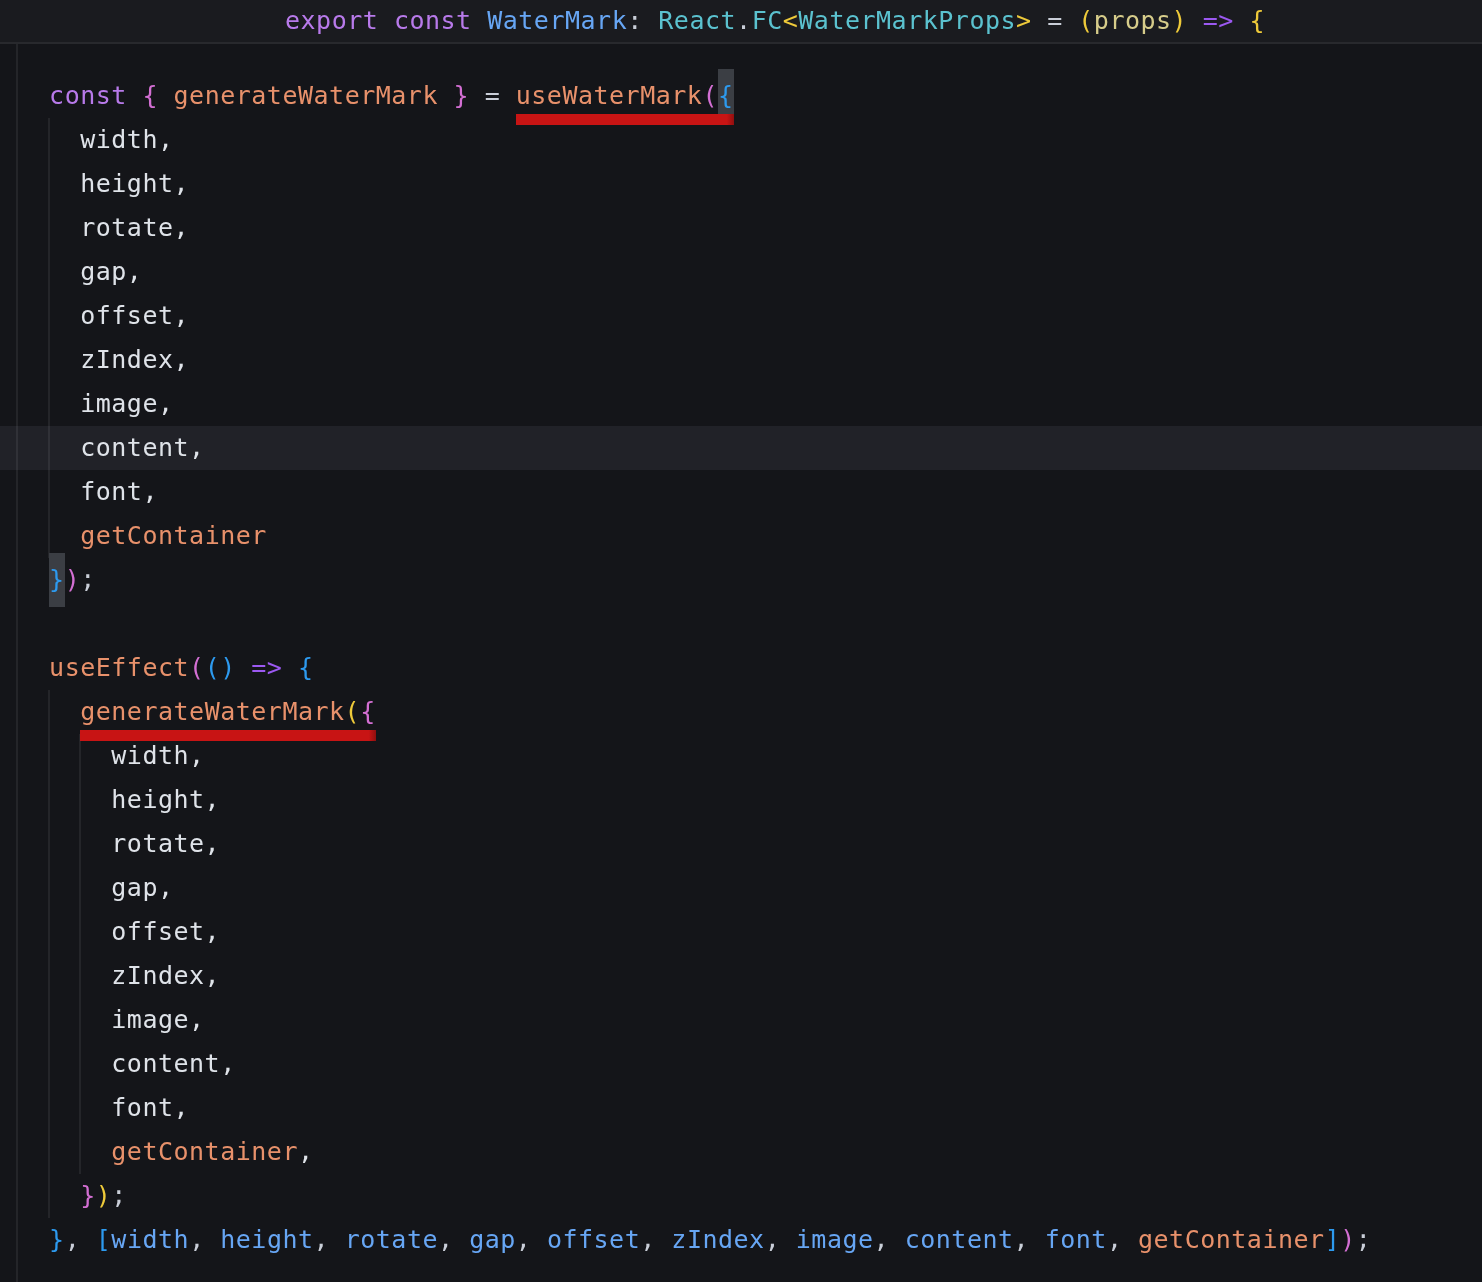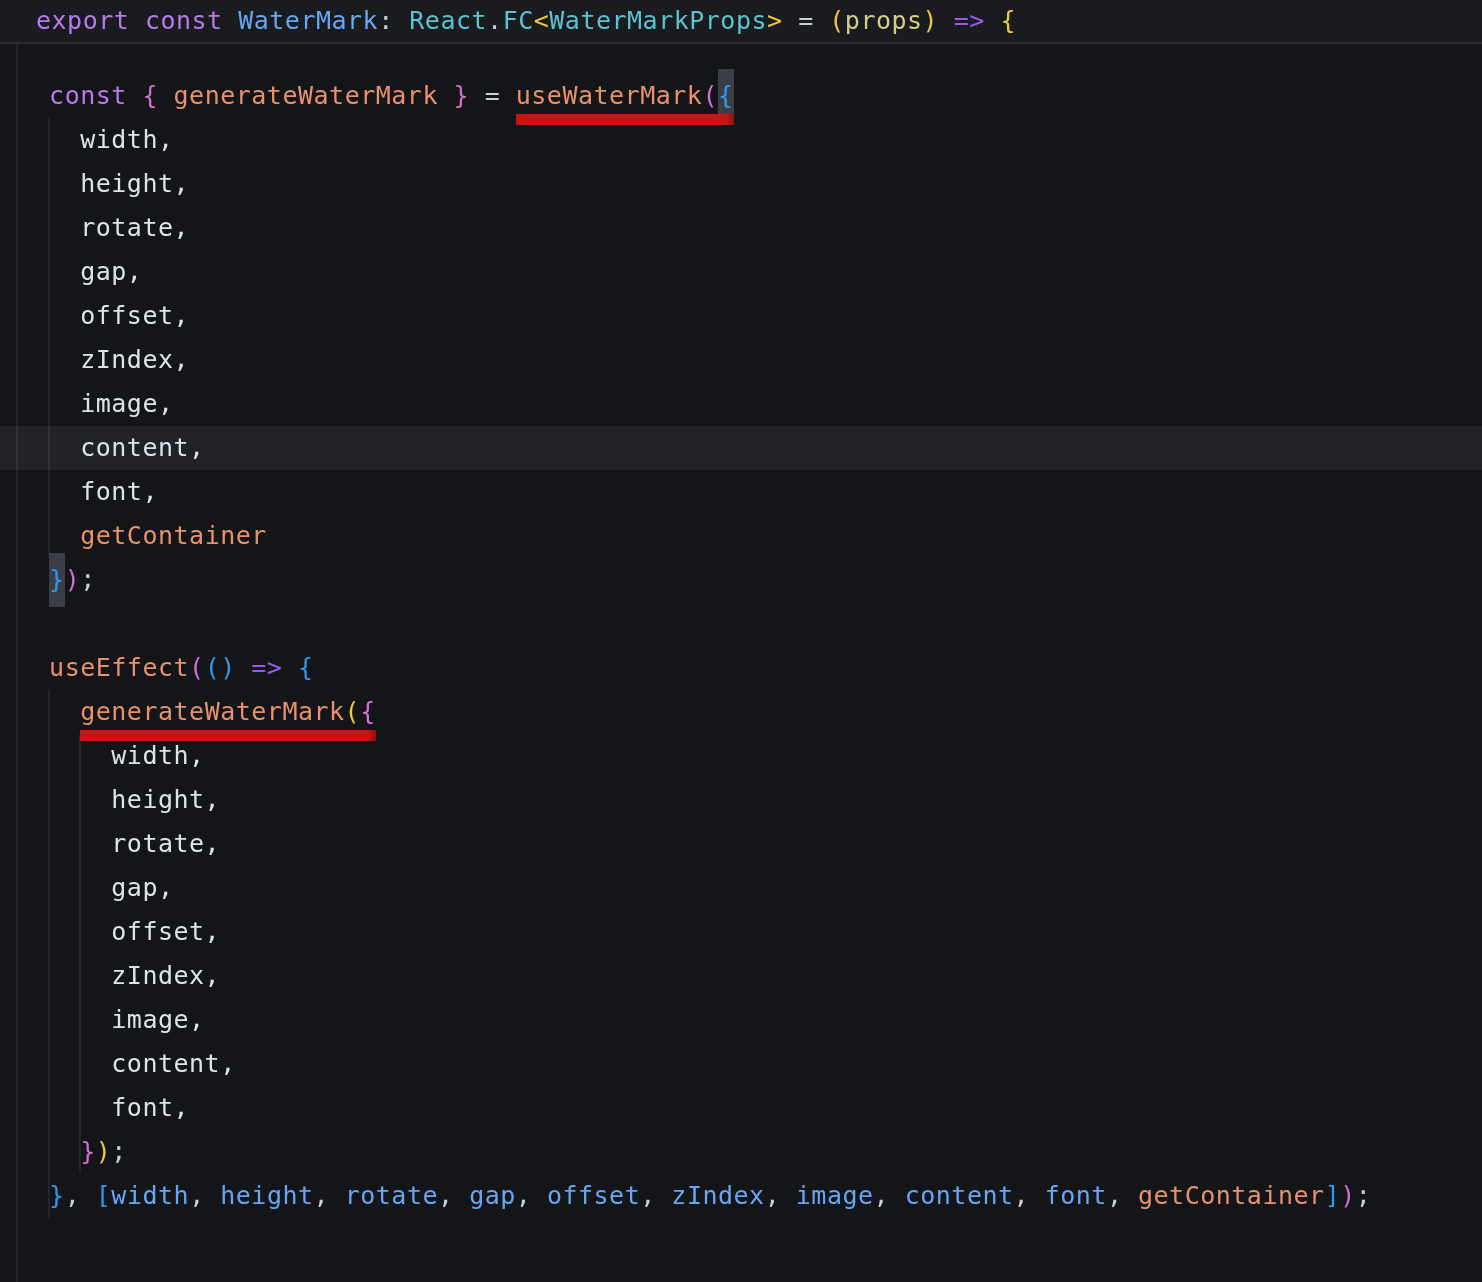--- a/index.html
+++ b/index.html
@@ -24,21 +24,21 @@
   
   .u::after{content:"";position:absolute;left:0;right:0;top:40px;height:11px;background:#c81414;z-index:6;}
   .ue::after{background:linear-gradient(90deg,#c81414 55%,#8f0f0f 100%);}
   
   .b{background:#3b3e44;box-shadow:0 5px 0 #3b3e44, 0 -5px 0 #3b3e44;}
   
   .sticky{
     position:absolute;top:0;left:0;right:0;height:42px;background:#1a1b1f;
     border-bottom:2px solid #28292d;z-index:8;
   }
-  .sticky .row{height:42px;line-height:42px;padding-left:18px;}
+  .sticky .row{height:42px;line-height:42px;padding-left:34px;text-align:center;}
   .sticky .row span{height:42px;line-height:42px;}
 </style>
 </head>
 <body>
 
 <div class="editor">
   <div class="hl" id="hl" style="top: 426px;"></div>
   <div class="guide g0"></div>
   <div class="guide g2a"></div>
   <div class="guide g2b"></div>
@@ -62,19 +62,20 @@
       <div class="row"><span style="color: rgb(223, 227, 233);">    </span><span class="u" style="color: rgb(232, 145, 107);">generateWaterMark</span><span class="u" style="color: rgb(238, 202, 58);">(</span><span class="u ue" style="color: rgb(211, 111, 211);">{</span></div>
       <div class="row"><span style="color: rgb(223, 227, 233);">      width,</span></div>
       <div class="row"><span style="color: rgb(223, 227, 233);">      height,</span></div>
       <div class="row"><span style="color: rgb(223, 227, 233);">      rotate,</span></div>
       <div class="row"><span style="color: rgb(223, 227, 233);">      gap,</span></div>
       <div class="row"><span style="color: rgb(223, 227, 233);">      offset,</span></div>
       <div class="row"><span style="color: rgb(223, 227, 233);">      zIndex,</span></div>
       <div class="row"><span style="color: rgb(223, 227, 233);">      image,</span></div>
       <div class="row"><span style="color: rgb(223, 227, 233);">      content,</span></div>
       <div class="row"><span style="color: rgb(223, 227, 233);">      font,</span></div>
+      <div class="row"><span style="color: rgb(223, 227, 233);">      </span><span style="color: rgb(232, 145, 107);">getContainer</span><span style="color: rgb(223, 227, 233);">,</span></div>
       <div class="row"><span style="color: rgb(223, 227, 233);">    </span><span style="color: rgb(211, 111, 211);">}</span><span style="color: rgb(238, 202, 58);">)</span><span style="color: rgb(201, 206, 216);">;</span></div>
       <div class="row"><span style="color: rgb(223, 227, 233);">  </span><span style="color: rgb(45, 154, 239);">}</span><span style="color: rgb(201, 206, 216);">,</span><span style="color: rgb(223, 227, 233);"> </span><span style="color: rgb(45, 154, 239);">[</span><span style="color: rgb(103, 166, 244);">width</span><span style="color: rgb(201, 206, 216);">,</span><span style="color: rgb(223, 227, 233);"> </span><span style="color: rgb(103, 166, 244);">height</span><span style="color: rgb(201, 206, 216);">,</span><span style="color: rgb(223, 227, 233);"> </span><span style="color: rgb(103, 166, 244);">rotate</span><span style="color: rgb(201, 206, 216);">,</span><span style="color: rgb(223, 227, 233);"> </span><span style="color: rgb(103, 166, 244);">gap</span><span style="color: rgb(201, 206, 216);">,</span><span style="color: rgb(223, 227, 233);"> </span><span style="color: rgb(103, 166, 244);">offset</span><span style="color: rgb(201, 206, 216);">,</span><span style="color: rgb(223, 227, 233);"> </span><span style="color: rgb(103, 166, 244);">zIndex</span><span style="color: rgb(201, 206, 216);">,</span><span style="color: rgb(223, 227, 233);"> </span><span style="color: rgb(103, 166, 244);">image</span><span style="color: rgb(201, 206, 216);">,</span><span style="color: rgb(223, 227, 233);"> </span><span style="color: rgb(103, 166, 244);">content</span><span style="color: rgb(201, 206, 216);">,</span><span style="color: rgb(223, 227, 233);"> </span><span style="color: rgb(103, 166, 244);">font</span><span style="color: rgb(201, 206, 216);">,</span><span style="color: rgb(223, 227, 233);"> </span><span style="color: rgb(232, 145, 107);">getContainer</span><span style="color: rgb(45, 154, 239);">]</span><span style="color: rgb(211, 111, 211);">)</span><span style="color: rgb(201, 206, 216);">;</span></div>
     </div>
   <div class="sticky">
     <div class="row" id="stickyrow"><div class="row" style="height: 42px;"><span style="color: rgb(184, 122, 234);">export</span><span style="color: rgb(223, 227, 233);"> </span><span style="color: rgb(184, 122, 234);">const</span><span style="color: rgb(223, 227, 233);"> </span><span style="color: rgb(103, 166, 244);">WaterMark</span><span style="color: rgb(201, 206, 216);">:</span><span style="color: rgb(223, 227, 233);"> </span><span style="color: rgb(91, 194, 207);">React</span><span style="color: rgb(201, 206, 216);">.</span><span style="color: rgb(91, 194, 207);">FC</span><span style="color: rgb(238, 202, 58);">&lt;</span><span style="color: rgb(91, 194, 207);">WaterMarkProps</span><span style="color: rgb(238, 202, 58);">&gt;</span><span style="color: rgb(223, 227, 233);"> </span><span style="color: rgb(201, 206, 216);">=</span><span style="color: rgb(223, 227, 233);"> </span><span style="color: rgb(238, 202, 58);">(</span><span style="color: rgb(214, 204, 138);">props</span><span style="color: rgb(238, 202, 58);">)</span><span style="color: rgb(223, 227, 233);"> </span><span style="color: rgb(156, 89, 242);">=&gt;</span><span style="color: rgb(223, 227, 233);"> </span><span style="color: rgb(238, 202, 58);">{</span></div></div>
   </div>
 </div>
 
 </body></html>

